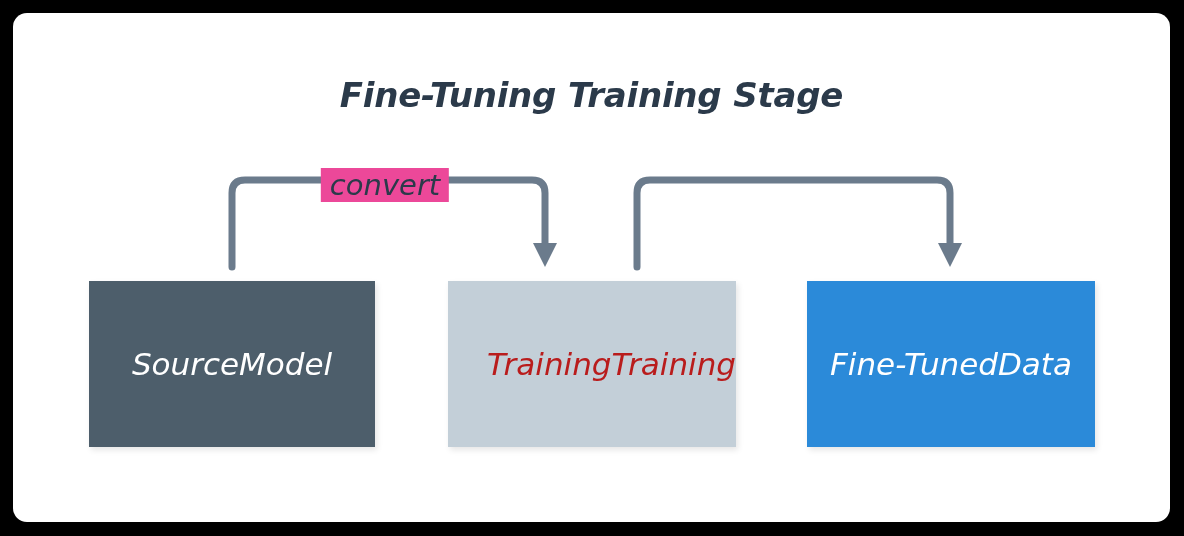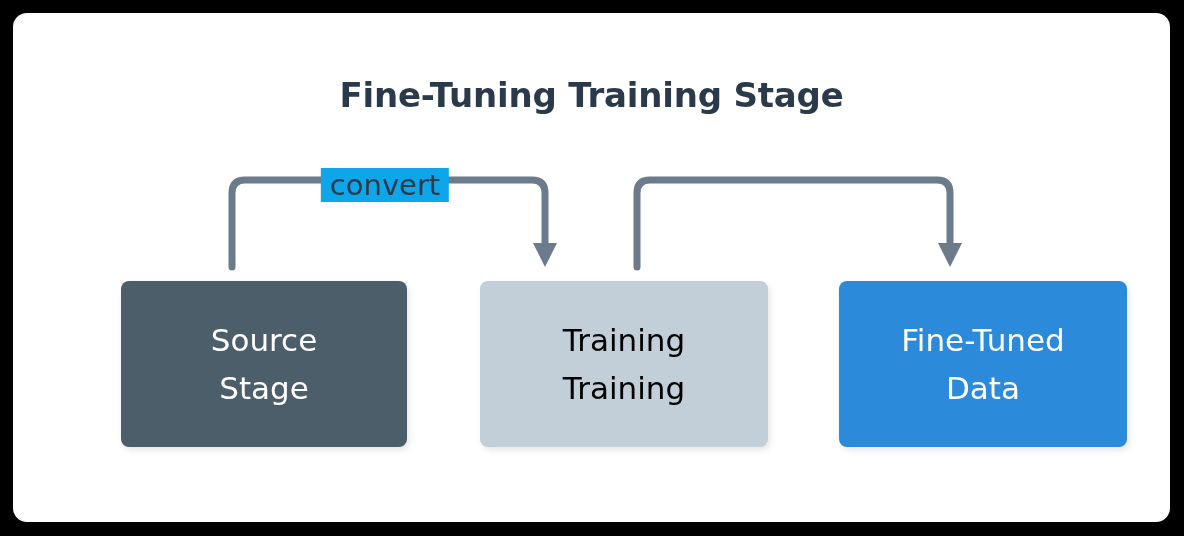--- a/index.html
+++ b/index.html
@@ -11,20 +11,21 @@
     width: 1184px;
     height: 536px;
     overflow: hidden;
     font-family: "DejaVu Sans", sans-serif;
   }
   #canvas {
     position: relative;
     width: 1184px;
     height: 504px;
     background: #000000;
+    font-style: italic;
   }
   #card {
     position: absolute;
     left: 13px;
     top: 13px;
     width: 1157px;
     height: 509px;
     background: #ffffff;
     border-radius: 14px;
     overflow: hidden;
@@ -37,33 +38,32 @@
     text-align: center;
     font-family: "DejaVu Sans", sans-serif;
     font-size: 34px;
     font-weight: bold;
     letter-spacing: -0.2px;
     color: #2b3a4a;
     white-space: nowrap;
   }
   .node-box {
     position: absolute;
-    border-radius: 8px;
+    border-radius: 0;
     display: flex;
-    flex-direction: column;
+    flex-direction: row;
     align-items: center;
     justify-content: center;
     box-shadow: 2px 3px 6px rgba(0,0,0,0.10);
     font-family: "DejaVu Sans", sans-serif;
     font-size: 31px;
     font-weight: normal;
     line-height: 1.55;
     text-align: center;
     user-select: none;
-    margin-left: 32px;
   }
   .node-line { display: block; white-space: nowrap; }
 
   #node-source {
     left: 76px;
     top: 268px;
     width: 286px;
     height: 166px;
   }
   #node-prompts {
@@ -93,21 +93,21 @@
     fill: none;
     stroke-width: 7;
     stroke-linecap: round;
     stroke-linejoin: round;
   }
   .edge-head { stroke: none; }
 
   .edge-label {
     position: absolute;
     transform: translate(-50%, -50%);
-    background: #0ea5e9;
+    background: #ec4899;
     padding: 0 9px;
     font-family: "DejaVu Sans", sans-serif;
     font-size: 29px;
     font-weight: normal;
     color: #2b3a4a;
     white-space: nowrap;
     user-select: none;
   }
   #label-convert { left: 372px; top: 172px; }
   #label-train   { left: 780px; top: 172px; }
@@ -131,24 +131,24 @@
         <path class="edge-path" stroke="#6b7b8c" d="M 624 254 L 624 180 Q 624 167 637 167 L 924 167 Q 937 167 937 180 L 937 233"></path>
         <polygon class="edge-head" fill="#6b7b8c" points="925,230 949,230 937,254"></polygon>
       </g>
     </svg>
 
     <div class="edge-label" id="label-convert">convert</div>
 
 
     <div class="node-box" id="node-source" style="background:#4d5e6b; color:#ffffff;">
       <span class="node-line">Source</span>
-      <span class="node-line">Stage</span>
+      <span class="node-line">Model</span>
     </div>
 
-    <div class="node-box" id="node-prompts" style="background:#c3cfd8; color:#000000;">
+    <div class="node-box" id="node-prompts" style="background:#c3cfd8; color:#b91c1c;justify-content:flex-end;">
       <span class="node-line">Training</span>
       <span class="node-line">Training</span>
     </div>
 
     <div class="node-box" id="node-model" style="background:#2b8ad9; color:#ffffff;">
       <span class="node-line">Fine-Tuned</span>
       <span class="node-line">Data</span>
     </div>
 
   </div>

